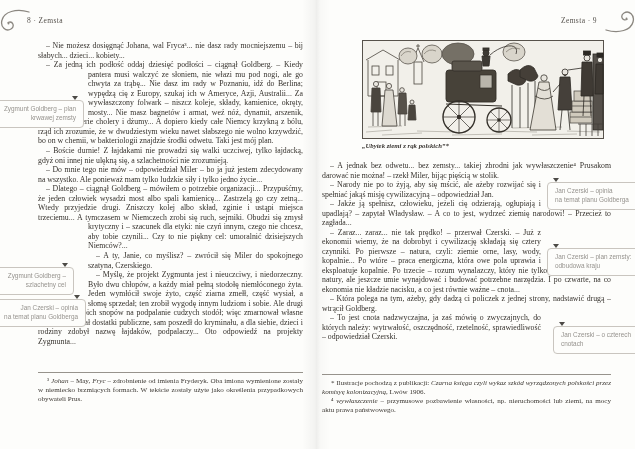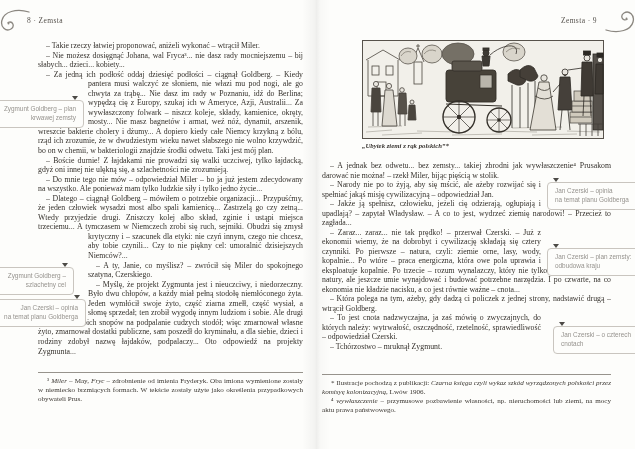--- a/index.html
+++ b/index.html
@@ -59,33 +59,32 @@
 
   <div class="page page-left">
 
     <svg class="flourish flourish-l" width="32" height="28" viewBox="0 0 32 28">
       <path d="M31,5 C18,1 6,5 4,13 C2,20 8,25 13,22 C17,19.5 15,13.5 10,15.5" fill="none" stroke="#8b8780" stroke-width="1.3" stroke-linecap="round"></path>
       <circle cx="10.5" cy="16.5" r="1" fill="#8b8780"></circle>
     </svg>
     <span class="running-head head-left">8 · Zemsta</span>
 
     <div class="text-col col-left">
-        <p>– Takie rzeczy łatwiej proponować, aniżeli wykonać – wtrącił Miler.</p>
         <p>– Nie możesz dosięgnąć Johana, wal Fryca³... nie dasz rady mocniejszemu – bij słabych... dzieci... kobiety...</p>
         <p><span class="wrapspacer" style="float: left; width: 50px; height: 48px; shape-outside: inset(19px 0px 0px);"></span>– Za jedną ich podłość oddaj dziesięć podłości – ciągnął Goldberg. – Kiedy pantera musi walczyć ze słoniem, nie włazi mu pod nogi, ale go chwyta za trąbę... Nie dasz im rady w Poznaniu, idź do Berlina; wypędzą cię z Europy, szukaj ich w Ameryce, Azji, Australii... Za wywłaszczony folwark – niszcz koleje, składy, kamienice, okręty, mosty... Nie masz bagnetów i armat, weź nóż, dynamit, arszenik, wreszcie bakterie cholery i dżumy... A dopiero kiedy całe Niemcy krzykną z bólu, rząd ich zrozumie, że w dwudziestym wieku nawet słabszego nie wolno krzywdzić, bo on w chemii, w bakteriologii znajdzie środki odwetu. Taki jest mój plan.</p>
         <p>– Boście durnie! Z łajdakami nie prowadzi się walki uczciwej, tylko łajdacką, gdyż oni innej nie ulękną się, a szlachetności nie zrozumieją.</p>
         <p>– Do mnie tego nie mów – odpowiedział Miler – bo ja już jestem zdecydowany na wszystko. Ale ponieważ mam tylko ludzkie siły i tylko jedno życie...</p>
         <p><span class="wrapspacer" style="float: left; width: 50px; height: 77px; shape-outside: inset(48px 0px 0px);"></span>– Dlatego – ciągnął Goldberg – mówiłem o potrzebie organizacji... Przypuśćmy, że jeden człowiek wysadzi most albo spali kamienicę... Zastrzelą go czy zetną... Wtedy przyjedzie drugi. Zniszczy kolej albo skład, zginie i ustąpi miejsca trzeciemu... A tymczasem w Niemczech zrobi się ruch, sejmiki. Obudzi się zmysł krytyczny i – szacunek dla etyki: nie czyń innym, czego nie chcesz, aby tobie czynili... Czy to nie piękny cel: umoralnić dzisiejszych Niemców?...</p>
         <p>– A ty, Janie, co myślisz? – zwrócił się Miler do spokojnego szatyna, Czerskiego.</p>
         <p><span class="wrapspacer" style="float: left; width: 50px; height: 29px; shape-outside: inset(0px);"></span>– Myślę, że projekt Zygmunta jest i nieuczciwy, i niedorzeczny. Było dwu chłopów, a każdy miał pełną stodołę niemłóconego żyta. Jeden wymłócił swoje żyto, część ziarna zmełł, część wysiał, a słomę sprzedał; ten zrobił wygodę innym ludziom i sobie. Ale drugi chłop użył swoich snopów na podpalanie cudzych stodół; więc zmarnował własne żyto, zmarnował dostatki publiczne, sam poszedł do kryminału, a dla siebie, dzieci i rodziny zdobył nazwę łajdaków, podpalaczy... Oto odpowiedź na projekty Zygmunta...</p>
       </div>
 
     <div class="fnrule rule-left"></div>
     <div class="footnotes foot-left">
-        <p><span>³  </span><span class="it">Miler</span><span> – May, </span><span class="it">Fryc</span><span> – zdrobnienie od imienia Fryderyk. Oba imiona wymienione zostały w niemiecko brzmiących formach. W tekście zostały użyte jako określenia przypadkowych obywateli Prus.</span></p>
+        <p><span>³  </span><span class="it">Johan</span><span> – May, </span><span class="it">Fryc</span><span> – zdrobnienie od imienia Fryderyk. Oba imiona wymienione zostały w niemiecko brzmiących formach. W tekście zostały użyte jako określenia przypadkowych obywateli Prus.</span></p>
       </div>
 
     <aside class="mnote mnote-l" style="top:100px;width:90px">
       <span class="tri"></span>
       <span class="mnote-text">Zygmunt Goldberg – plan
 krwawej zemsty</span>
     </aside>
     <aside class="mnote mnote-l" style="top:267px;width:80px">
       <span class="tri"></span>
       <span class="mnote-text">Zygmunt Goldberg –
@@ -250,21 +249,20 @@
     </figure>
     <div class="caption">„Ubytek ziemi z rąk polskich”*</div>
 
     <div class="text-col col-right">
         <p>– A jednak bez odwetu... bez zemsty... takiej zbrodni jak wywłaszczenie⁴ Prusakom darować nie można! – rzekł Miler, bijąc pięścią w stolik.</p>
         <p><span class="wrapspacer" style="float: right; width: 70px; height: 20px; shape-outside: inset(0px);"></span>– Narody nie po to żyją, aby się mścić, ale ażeby rozwijać się i spełniać jakąś misję cywilizacyjną – odpowiedział Jan.</p>
         <p>– Jakże ją spełnisz, człowieku, jeżeli cię odzierają, ogłupiają i upadlają? – zapytał Władysław. – A co to jest, wydrzeć ziemię narodowi! – Przecież to zagłada...</p>
         <p><span class="wrapspacer" style="float: right; width: 70px; height: 38px; shape-outside: inset(10px 0px 0px);"></span>– Zaraz... zaraz... nie tak prędko! – przerwał Czerski. – Już z ekonomii wiemy, że na dobrobyt i cywilizację składają się cztery czynniki. Po pierwsze – natura, czyli: ziemie orne, lasy, wody, kopalnie... Po wtóre – praca energiczna, która owe pola uprawia i eksploatuje kopalnie. Po trzecie – rozum wynalazczy, który nie tylko odkrywa tajemnice natury, ale jeszcze umie wynajdować i budować potrzebne narzędzia. I po czwarte, na co ekonomia nie kładzie nacisku, a co jest równie ważne – cnota...</p>
         <p>– Która polega na tym, ażeby, gdy dadzą ci policzek z jednej strony, nadstawić drugą – wtrącił Goldberg.</p>
         <p><span class="wrapspacer" style="float: right; width: 70px; height: 29px; shape-outside: inset(0px);"></span>– To jest cnota nadzwyczajna, ja zaś mówię o zwyczajnych, do których należy: wytrwałość, oszczędność, rzetelność, sprawiedliwość – odpowiedział Czerski.</p>
-        <p>– Tchórzostwo – mruknął Zygmunt.</p>
       </div>
 
     <div class="fnrule rule-right"></div>
     <div class="footnotes foot-right">
         <p><span>*  Ilustracje pochodzą z publikacji: </span><span class="it">Czarna księga czyli wykaz szkód wyrządzonych polskości przez komisyę kolonizacyjną</span><span>, Lwów 1906.</span></p>
         <p><span>⁴  </span><span class="it">wywłaszczenie</span><span> – przymusowe pozbawienie własności, np. nieruchomości lub ziemi, na mocy aktu prawa państwowego.</span></p>
       </div>
 
     <aside class="mnote mnote-r" style="top:182px;left:230px">
       <span class="tri"></span>

